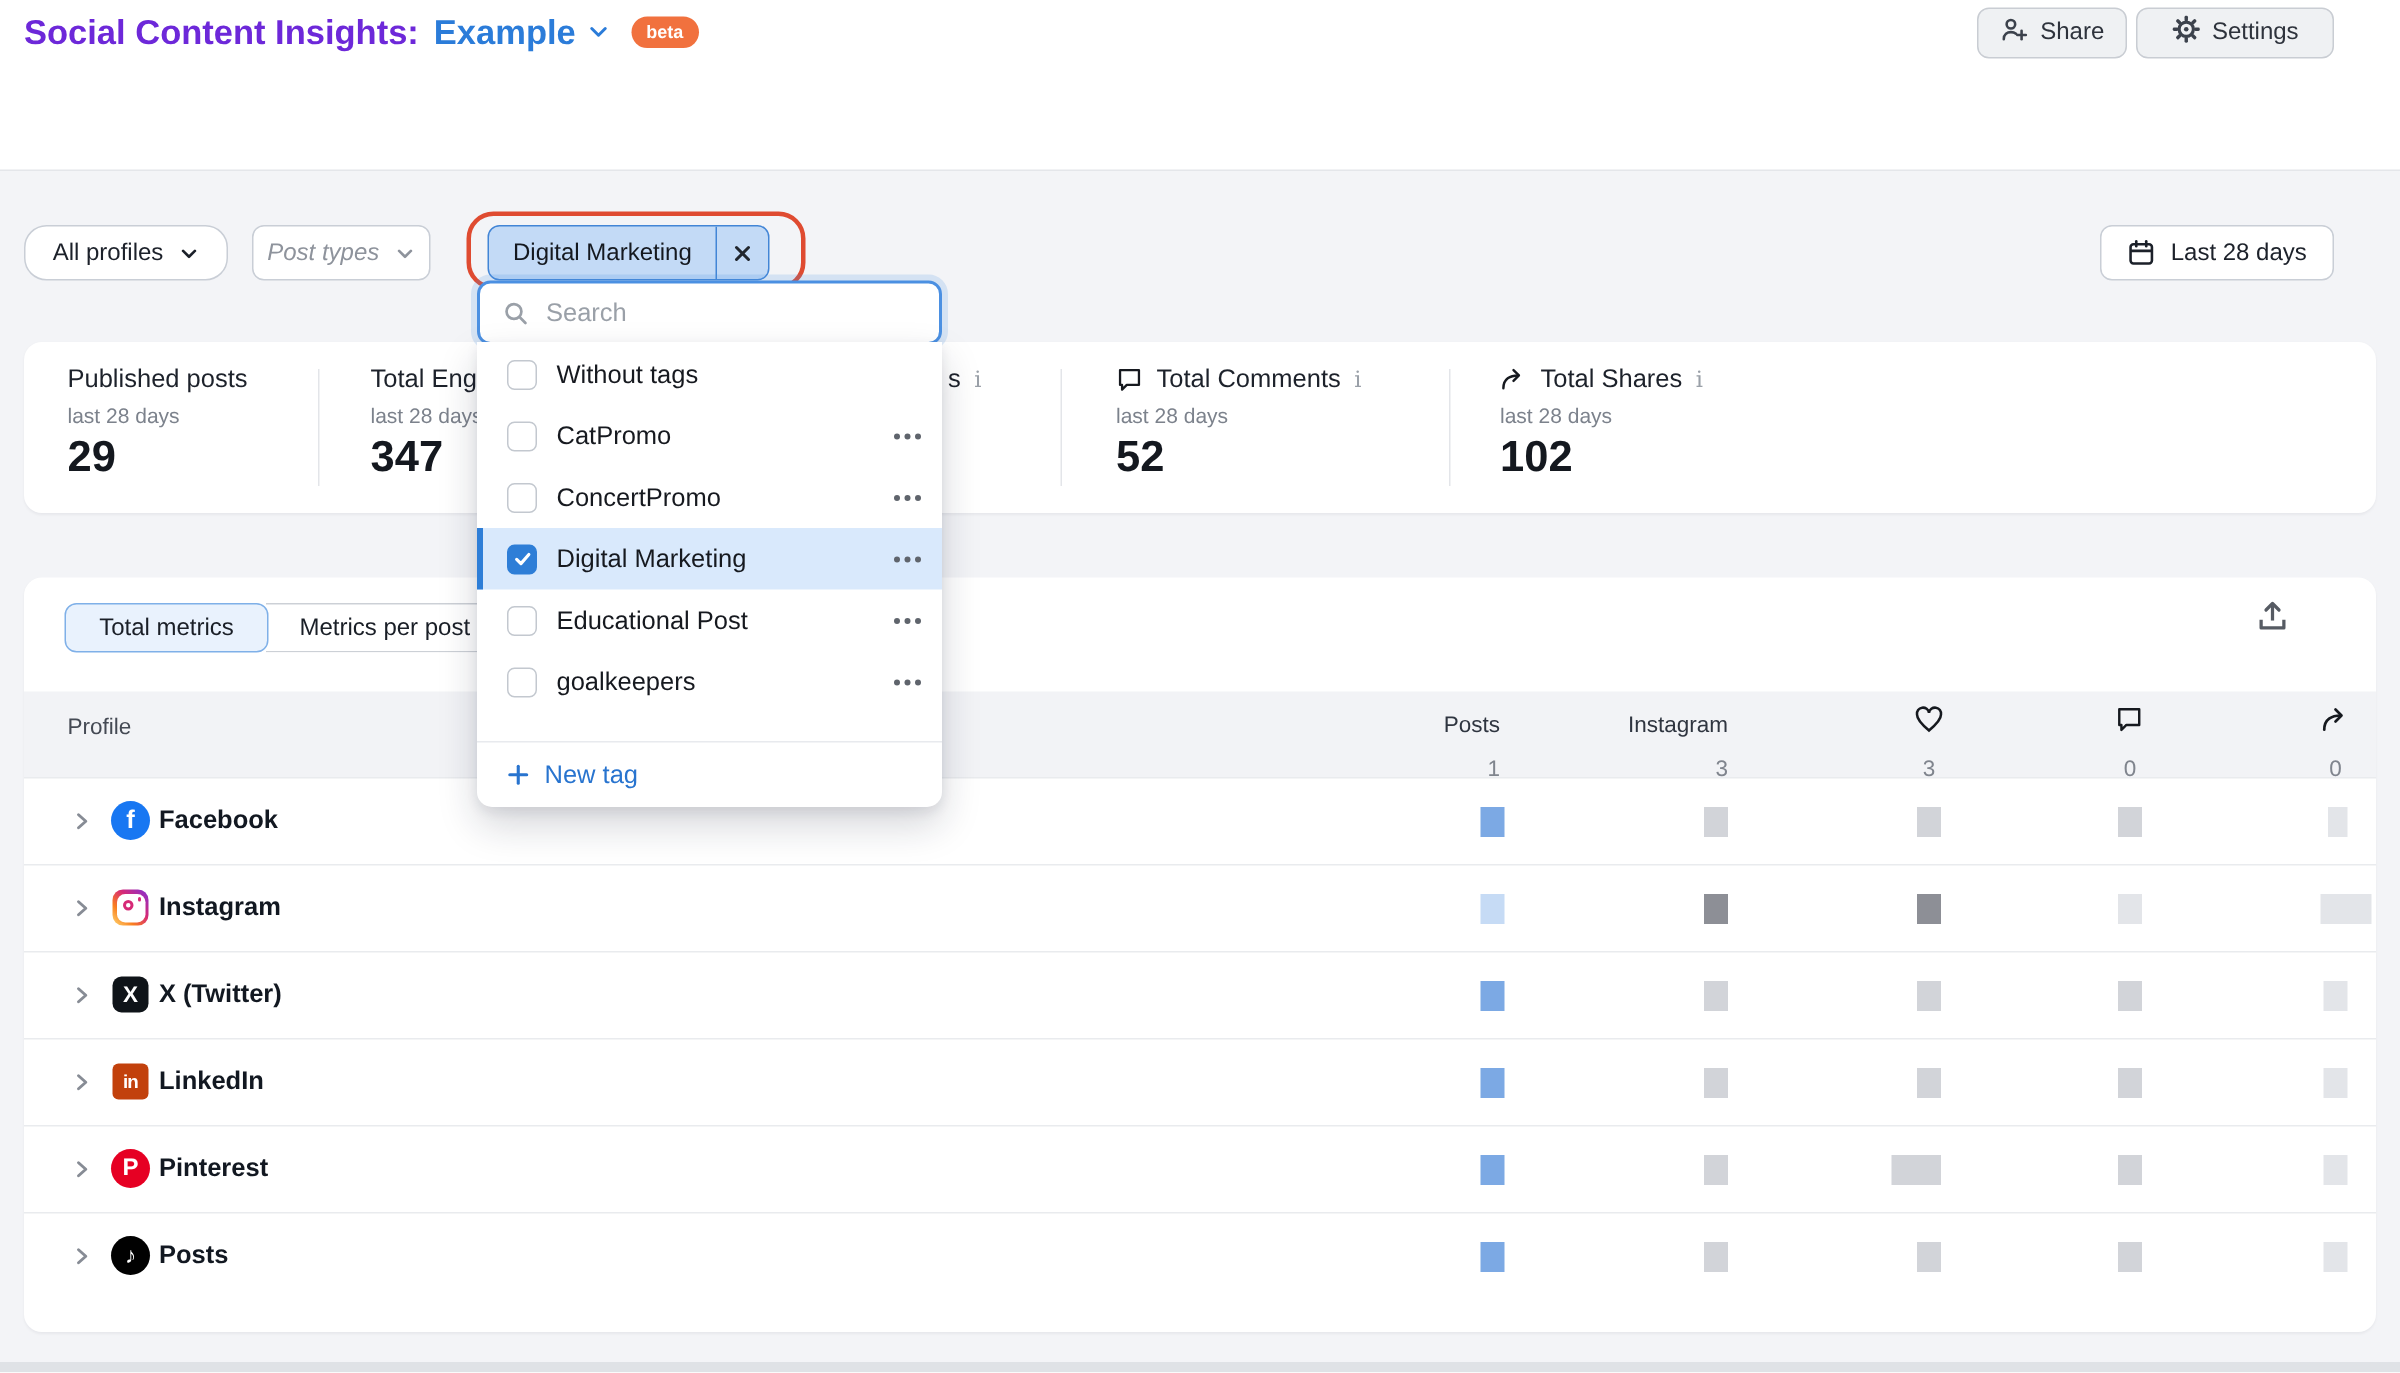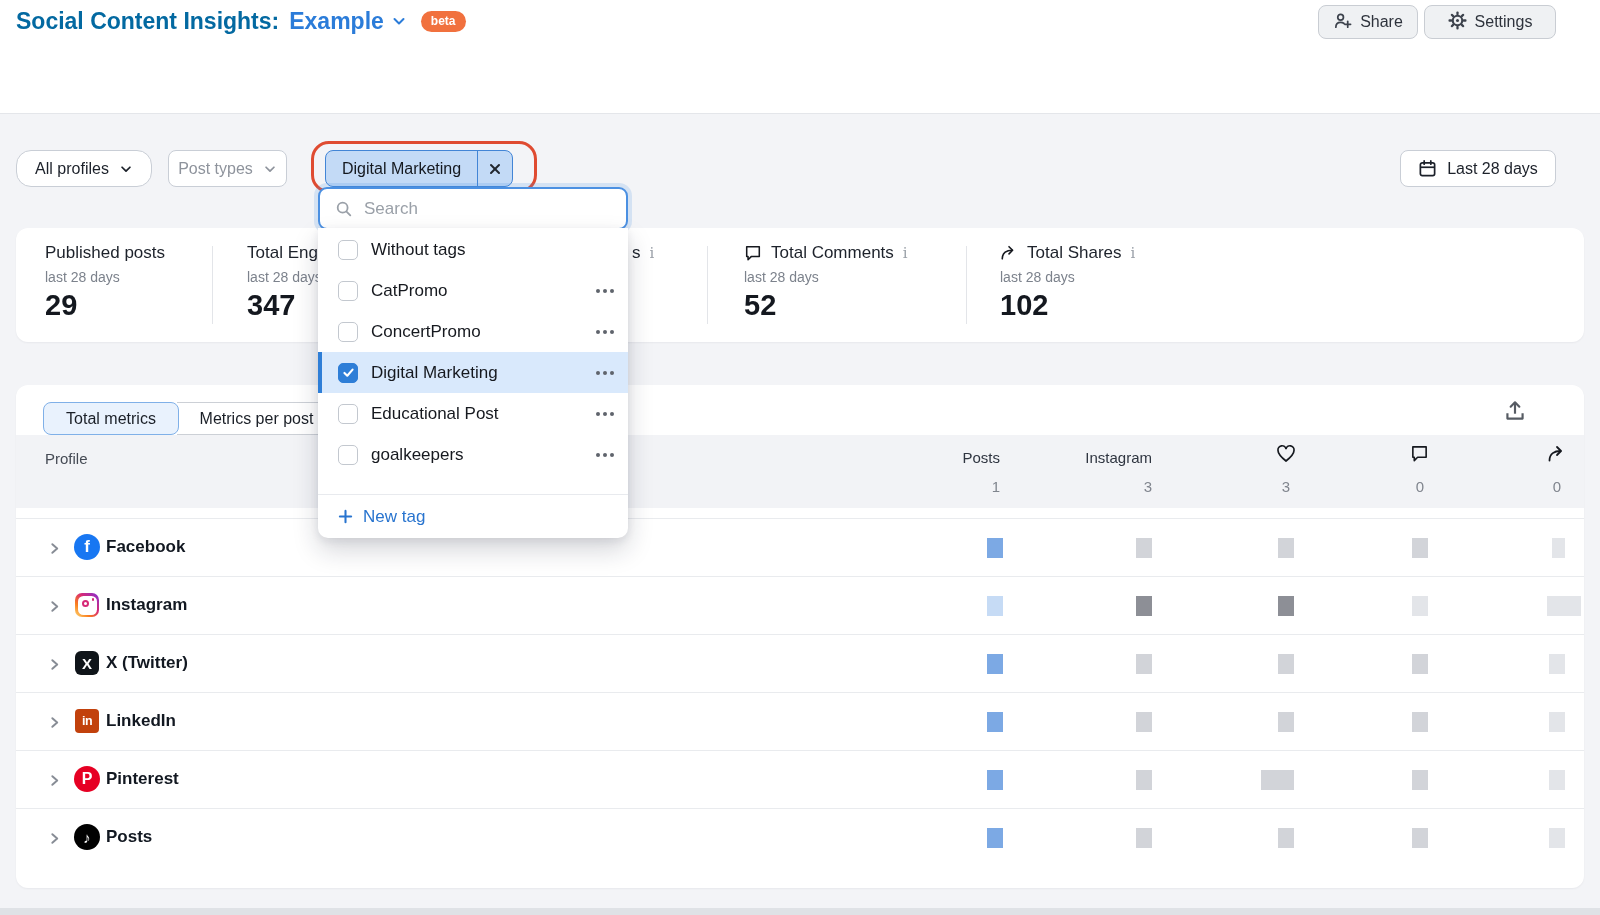--- a/index.html
+++ b/index.html
@@ -2,21 +2,21 @@
 <html><head>
 <meta charset="utf-8">
 <style>
   * { margin:0; padding:0; box-sizing:border-box; }
   body { font-family:"Liberation Sans","DejaVu Sans",sans-serif; background:#fff; }
   .canvas { position:relative; width:1600px; height:915px; background:#fff; overflow:hidden; }
 
   
   .topbar { position:absolute; left:0; top:0; width:1600px; height:48px; background:#fff; }
   .title-row { position:absolute; left:16px; top:8px; display:flex; align-items:center; }
-  .page-title { font-size:23px; font-weight:700; color:#0369a1;text-align:center; }
+  .page-title { font-size:23px; font-weight:700; color:#6d28d9;text-align:center; }
   .project-picker { display:flex; align-items:center; margin-left:10px; cursor:pointer; }
   .project-name { font-size:23px; font-weight:700; color:#2b7cd9; }
   .proj-chev { margin-left:7px; margin-top:3px; }
   .beta-badge { margin-left:14px; background:#f1713e; color:#fff; font-size:12px; font-weight:700;
                 padding:3px 10px 4px; border-radius:11px; }
   .top-btn { position:absolute; top:5px; height:34px; background:#eff1f3; border:1px solid #c9cdd3;
              border-radius:8px; display:flex; align-items:center; justify-content:center; gap:8px;
              font-size:16px; color:#2e333c; cursor:pointer; }
   .btn-share { left:1318px; width:100px; }
   .btn-settings { left:1424px; width:132px; }
@@ -31,21 +31,21 @@
 
   
   .content-bg { position:absolute; left:0; top:114px; width:1600px; height:801px; background:#f3f4f7; }
   .bottom-edge { position:absolute; left:0; top:908px; width:1600px; height:7px; background:#dfe2e6; }
 
   
   .filter-btn { position:absolute; top:150px; height:37px; background:#fff; border:1px solid #c9ced6;
                 border-radius:8px; display:flex; align-items:center; justify-content:center; gap:10px;
                 font-size:16px; cursor:pointer; z-index:2; }
   .btn-profiles { left:16px; width:136px; color:#1c212a;border-radius:15px; }
-  .btn-posttypes { left:168px; width:119px; color:#8e939c; }
+  .btn-posttypes { left:168px; width:119px; color:#8e939c;font-style:italic; }
   .btn-daterange { left:1400px; width:156px; color:#1c212a; }
 
   .tag-chip { position:absolute; left:325px; top:150px; height:37px; display:flex; z-index:3;
               border:1.5px solid #4285d6; border-radius:8px; background:#c3daf6; overflow:hidden; cursor:pointer; }
   .chip-label { display:flex; align-items:center; padding:0 16px; font-size:16px; color:#14181f; }
   .chip-close { width:35px; display:flex; align-items:center; justify-content:center; border-left:1.5px solid #4285d6; }
 
   .red-annotation { position:absolute; left:311px; top:141px; width:226px; height:52px;
                     border:3px solid #df4b31; border-radius:18px; z-index:6; pointer-events:none; }
 
@@ -87,21 +87,21 @@
   
   .table-card { position:absolute; left:16px; top:385px; width:1568px; height:503px; background:#fff;
                 border-radius:12px; box-shadow:0 1px 2px rgba(16,24,40,.05); z-index:1; }
   .seg { position:absolute; top:17px; height:33px; display:flex; align-items:center; justify-content:center;
          font-size:16px; color:#1a1f27; cursor:pointer; }
   .seg-1 { left:27px; width:136px; background:#e9f2fd; border:1.5px solid #7fb0e8; border-radius:8px; z-index:2; }
   .seg-2 { left:161px; width:160px; background:#fff; border:1px solid #ccd0d6; border-radius:0 8px 8px 0;
            border-left:none; white-space:nowrap; overflow:hidden; z-index:1; }
   .export-btn { position:absolute; left:1486px; top:13px; width:28px; height:28px; cursor:pointer; }
 
-  .thead { position:absolute; left:0; top:50px; width:100%; height:73px; background:#f2f3f6; }
+  .thead { position:absolute; left:0; top:76px; width:100%; height:73px; background:#f2f3f6; }
   .profile-h { position:absolute; left:29px; top:15px; font-size:15px; color:#454a54; }
   .col-lab { position:absolute; top:14px; transform:translateX(-100%); font-size:15px; color:#2f3540; }
   .col-num { position:absolute; top:43px; transform:translateX(-100%); font-size:15px; color:#80858e; }
   .col-numc { position:absolute; top:43px; transform:translateX(-50%); font-size:15px; color:#80858e; }
   .col-ico { position:absolute; top:9px; width:20px; height:20px; margin-left:-10px; }
 
   .prow { position:absolute; left:0; width:100%; height:58px; border-top:1px solid #e9ebee; cursor:pointer; background:#fff; }
   .chev { position:absolute; left:32px; top:22px; width:13px; height:13px; }
   .picon { position:absolute; left:57px; top:14px; width:28px; height:28px; display:flex; align-items:center; justify-content:center; }
   .pname { position:absolute; left:90px; top:18px; font-size:17px; font-weight:700; color:#121821; white-space:nowrap; }

